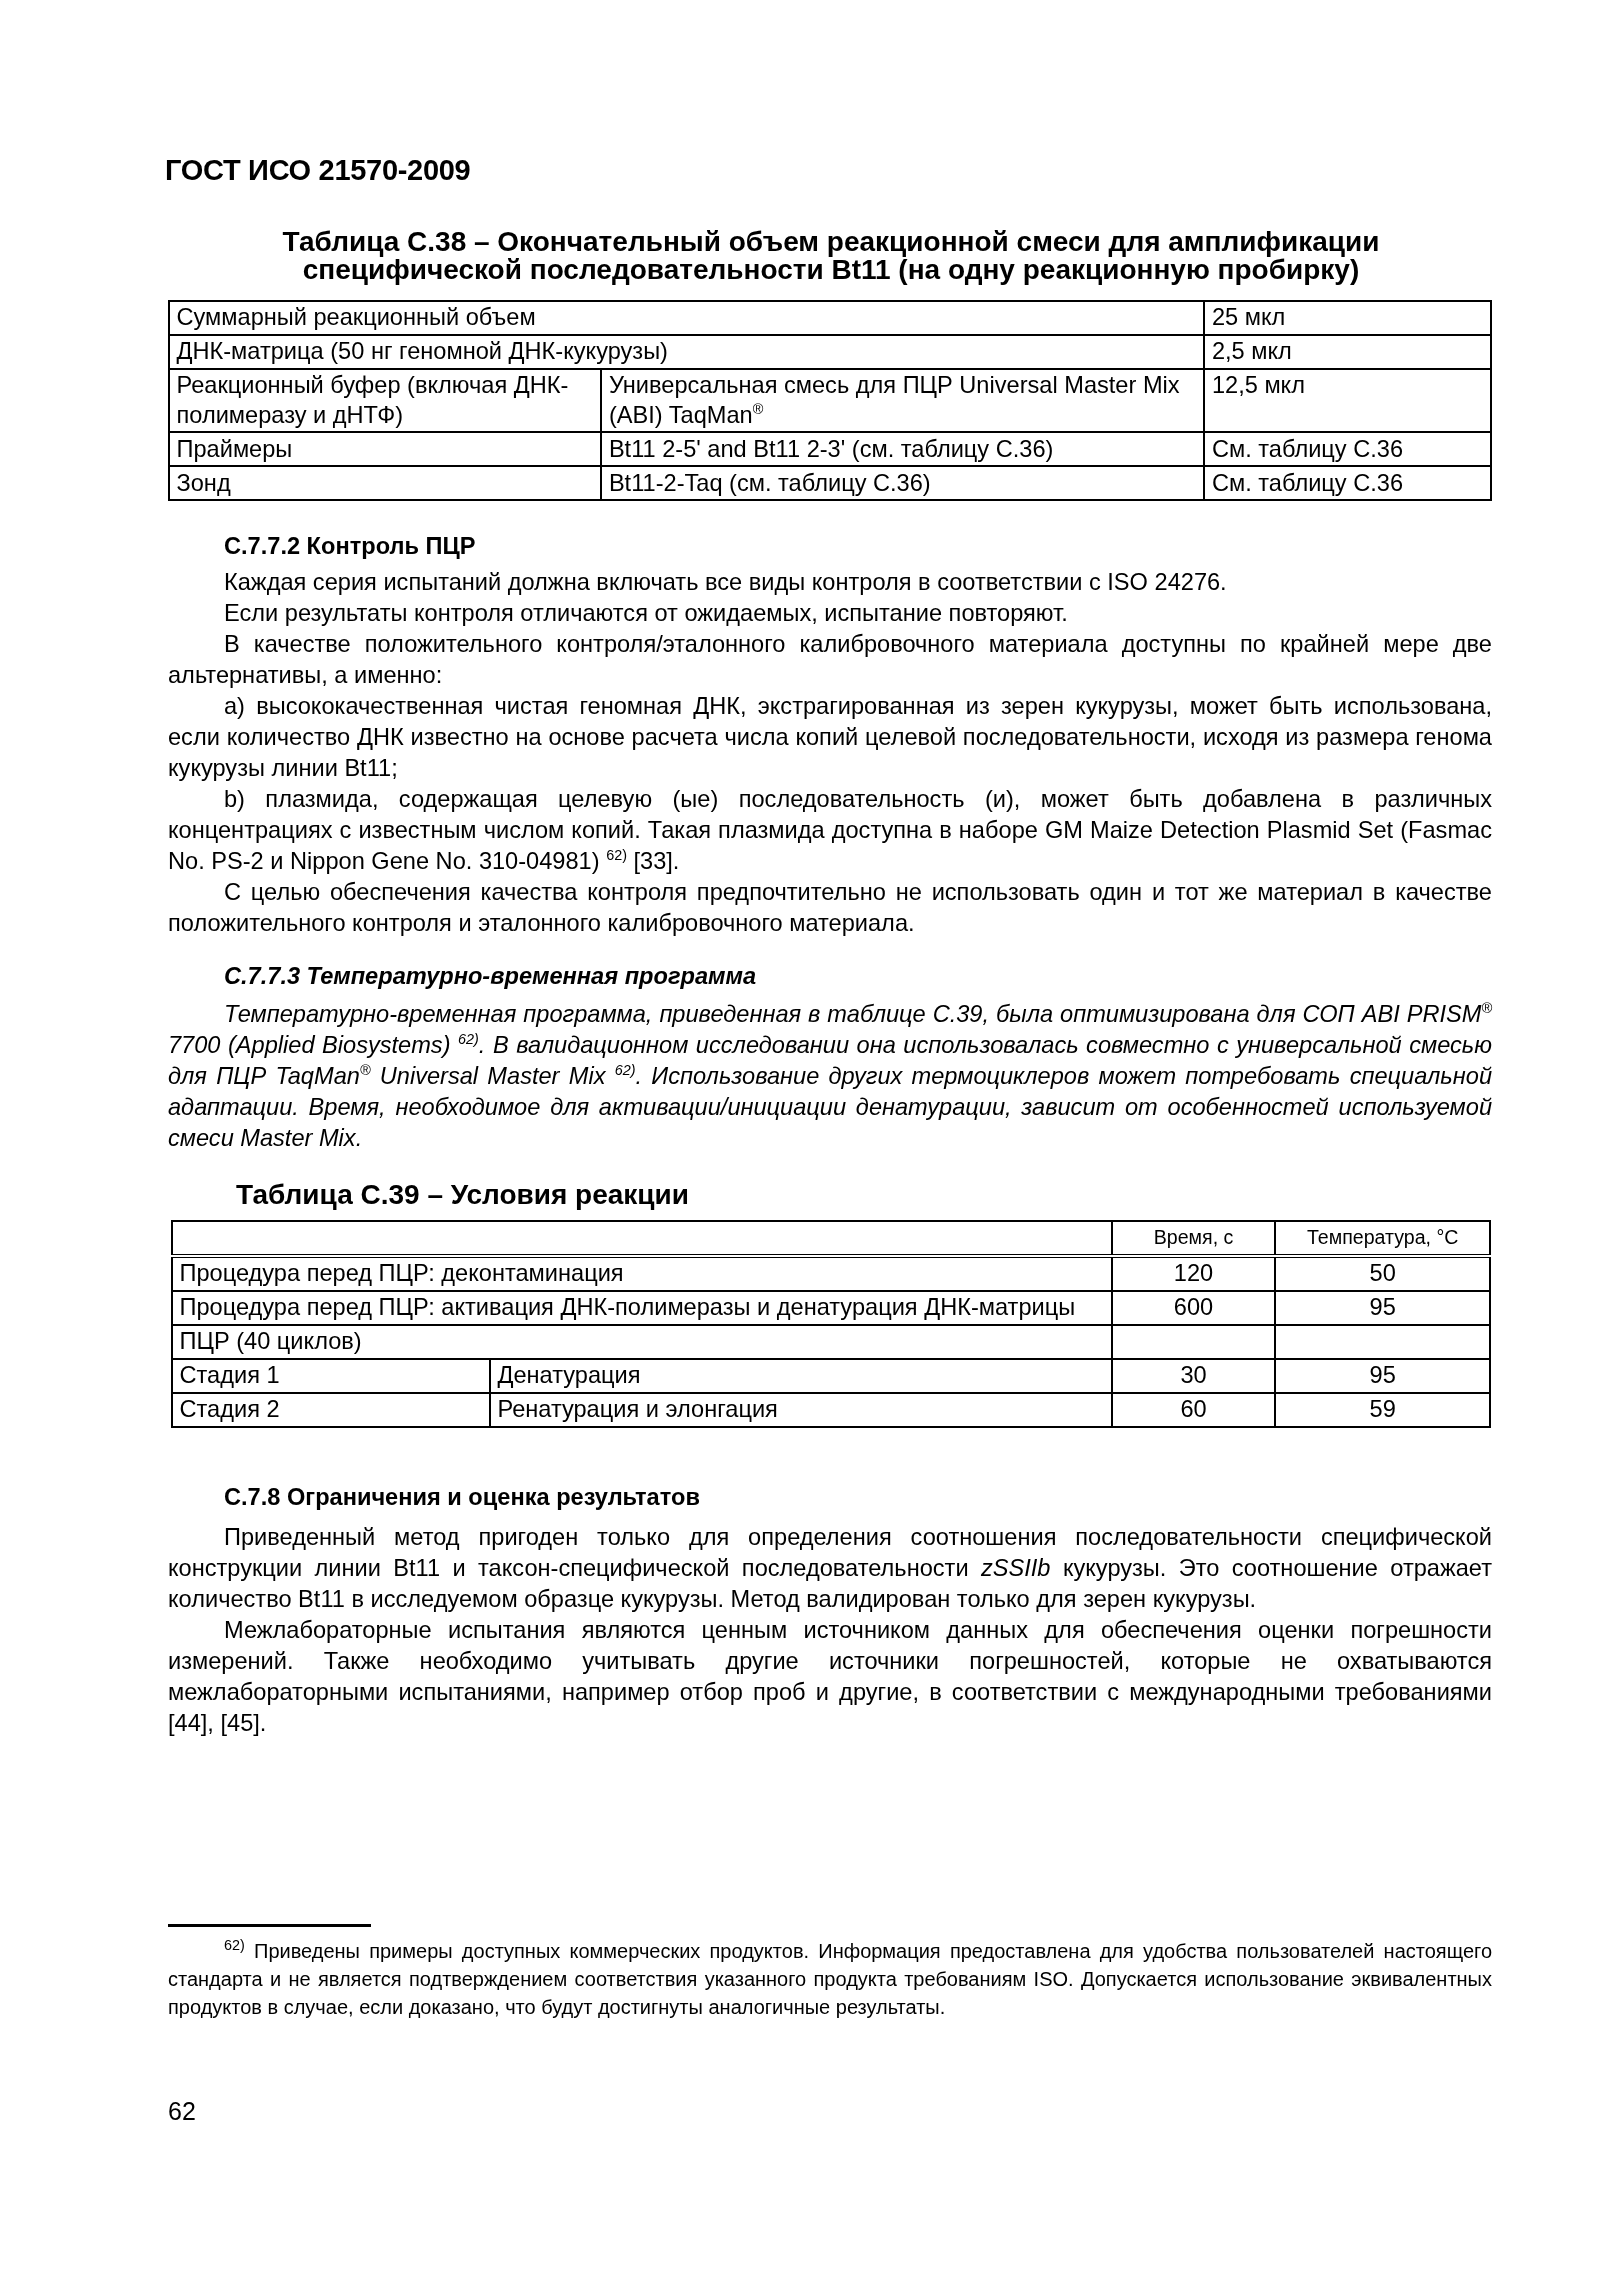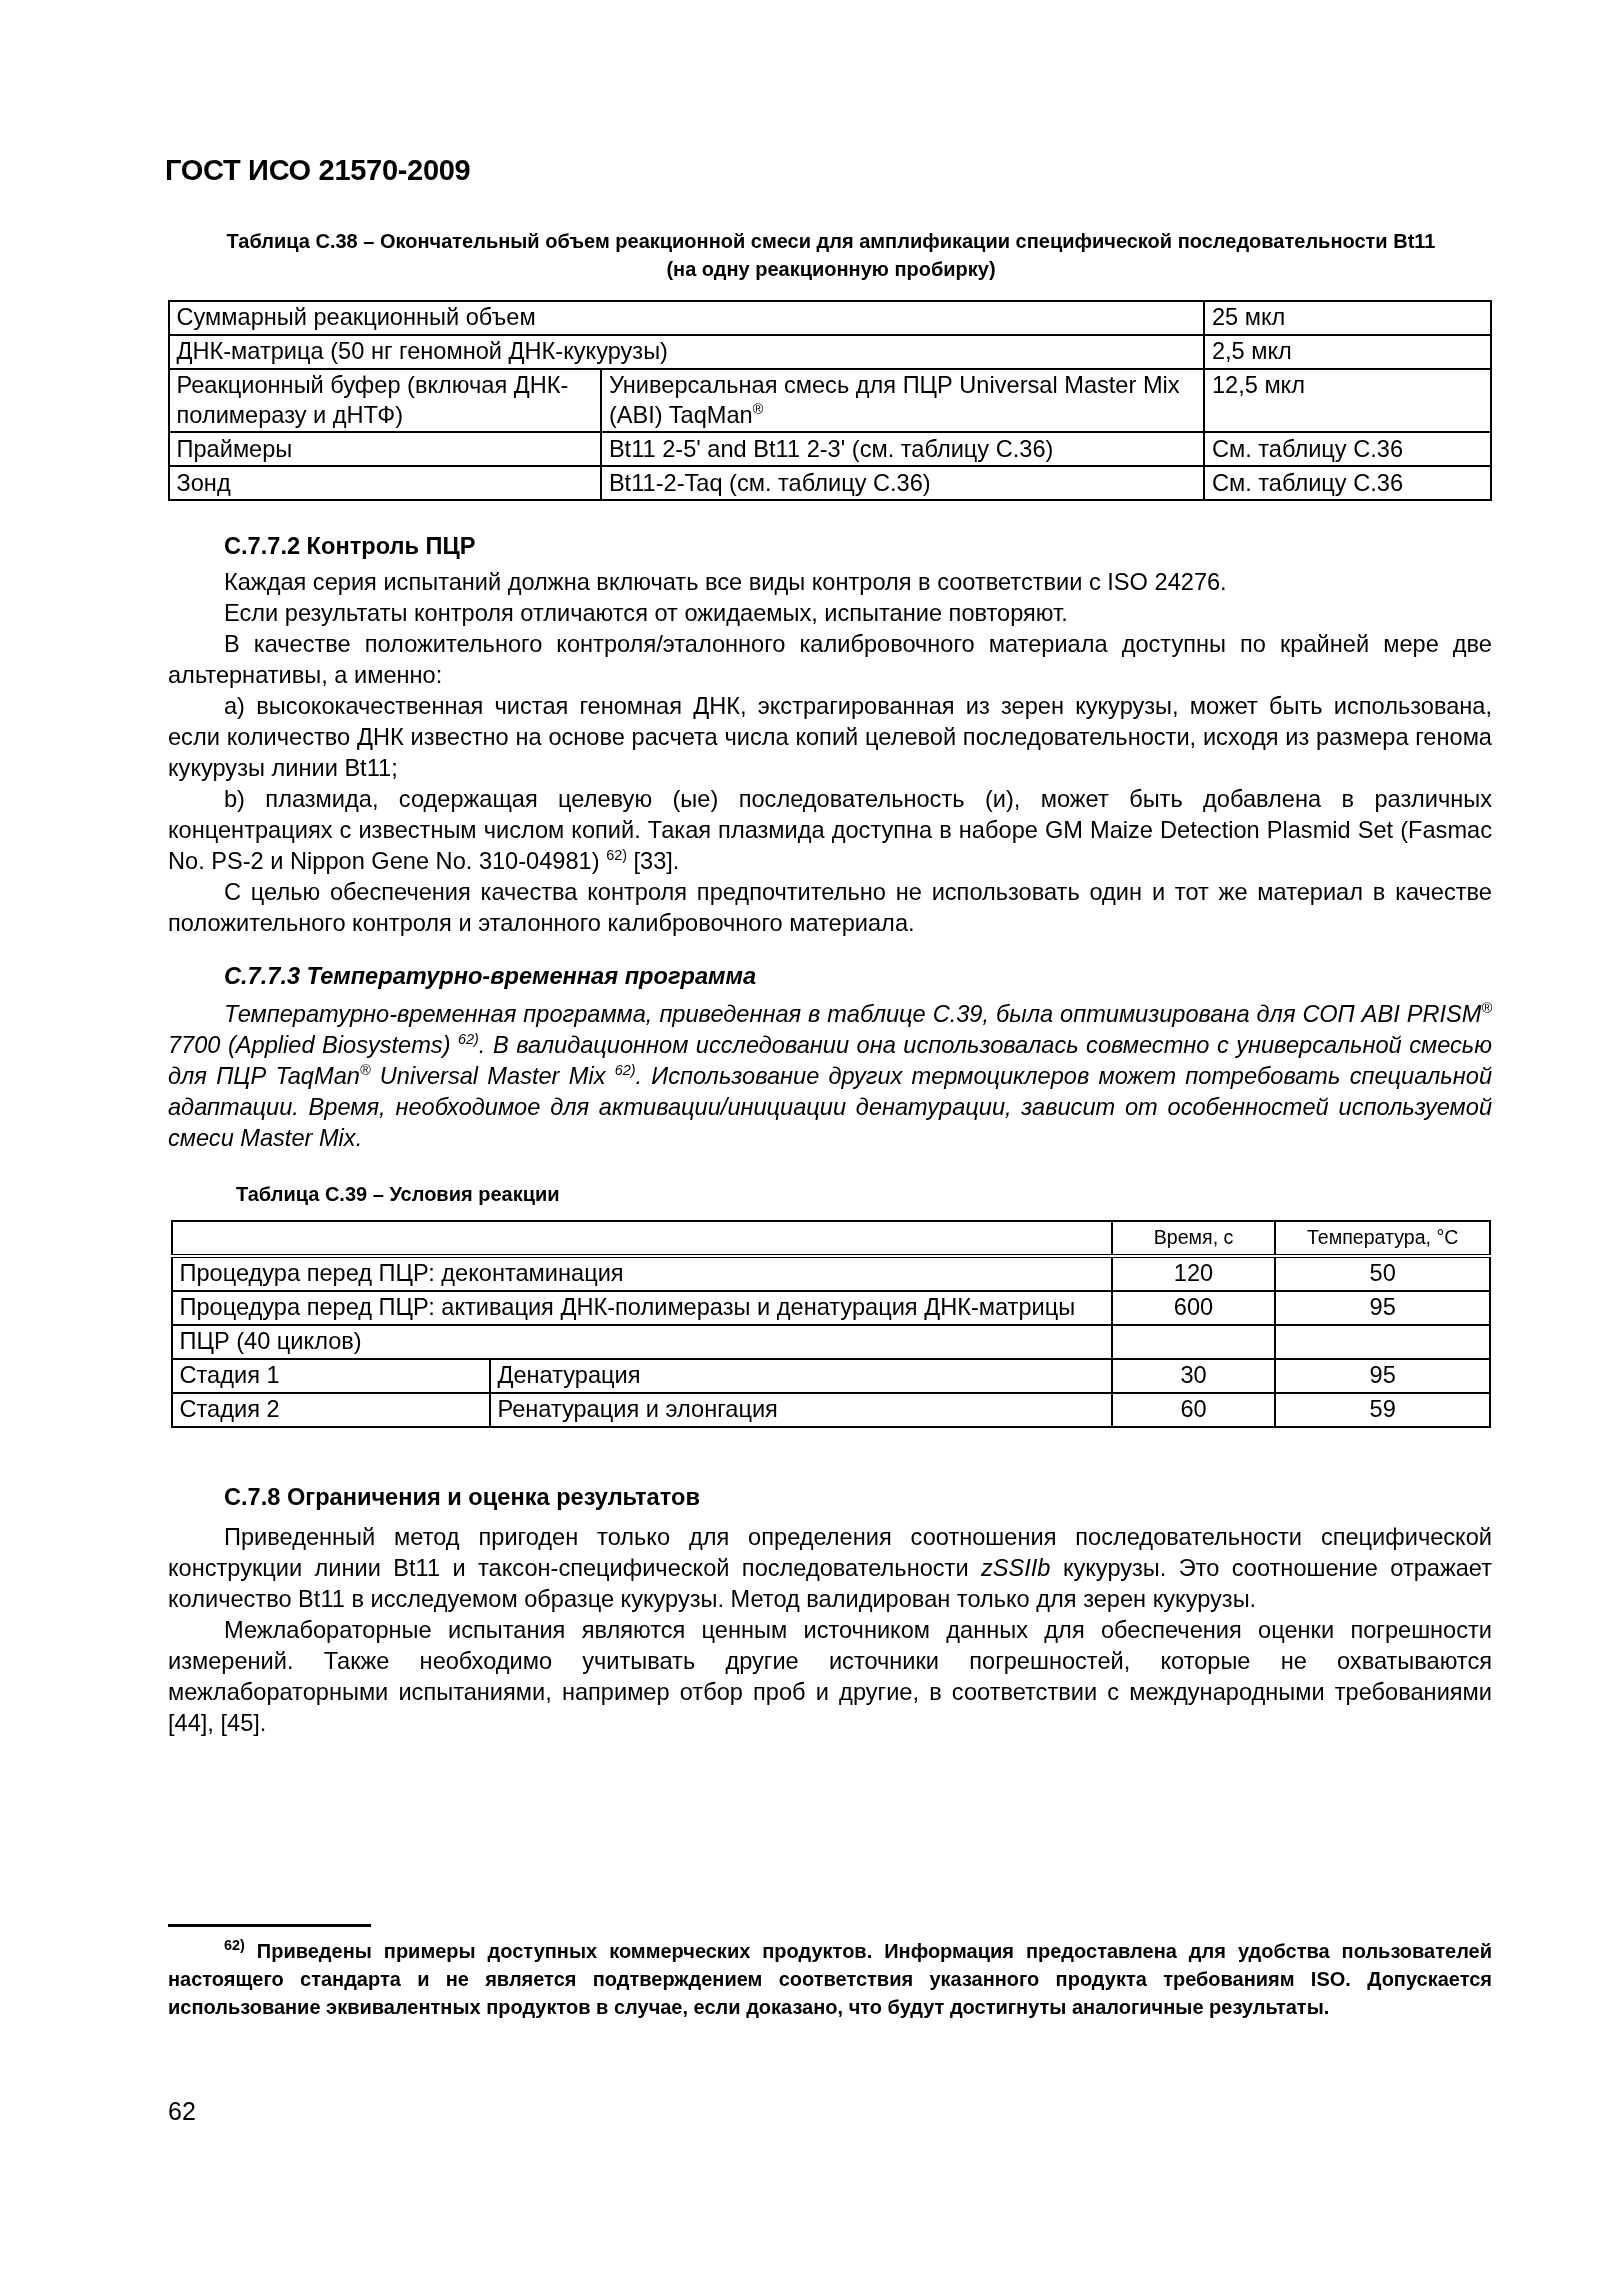--- a/index.html
+++ b/index.html
@@ -1,35 +1,35 @@
 <!DOCTYPE html>
 <html style="font-size:10.5px"><head>
 <meta charset="utf-8">
 <style>
   html,body{margin:0;padding:0;background:#fff;}
   body{width:1622px;height:2295px;position:relative;overflow:hidden;color:#000;
        font-family:"Liberation Sans","DejaVu Sans",sans-serif;}
   .abs{position:absolute;}
   .gost{left:165px;top:154px;font-size:29px;font-weight:bold;letter-spacing:-0.3px;}
-  .caption{font-weight:bold;font-size:20px;line-height:27.5px;}
+  .caption{font-weight:bold;font-size:28px;line-height:27.5px;}
   .cap38{left:216px;top:228px;width:1230px;text-align:center;}
   table{border-collapse:collapse;font-size:23.6px;line-height:29.4px;}
   td{border:2px solid #000;padding:1.3px 6.5px;vertical-align:top;}
   .t38{left:168px;top:300px;width:1324px;}
   .t39{left:171px;top:1220px;width:1320px;}
   .t39 td.c{text-align:center;margin-left:45px;}
   .t39 .hdr td{font-size:19.6px;height:29px;vertical-align:middle;}
   .t39 .hdr td{border-bottom:4.6px double #000;}
   .body{left:168px;width:1324px;font-size:23.6px;line-height:31px;text-align:justify;}
   .body p{margin:0;text-indent:56px;}
   .h{font-weight:bold;font-size:23.6px;margin:0 0 0 56px !important;text-indent:0 !important;}
   sup{font-size:14.4px;line-height:0;}
   .fn-rule{left:168px;top:1924px;width:203px;height:2.6px;background:#000;}
   .fn{left:168px;top:1937px;width:1324px;font-size:20px;line-height:28px;text-align:justify;}
-  .fn p{margin:0;text-indent:56px;font-weight:bold;}
+  .fn p{margin:0;text-indent:56px;}
   .pnum{left:168px;top:2097px;font-size:25px;}
 </style>
 </head>
 <body>
 
 <div class="abs gost">ГОСТ ИСО 21570-2009</div>
 
 <div class="abs caption cap38">Таблица С.38 – Окончательный объем реакционной смеси для амплификации специфической последовательности Bt11 (на одну реакционную пробирку)</div>
 
 <table class="abs t38">

